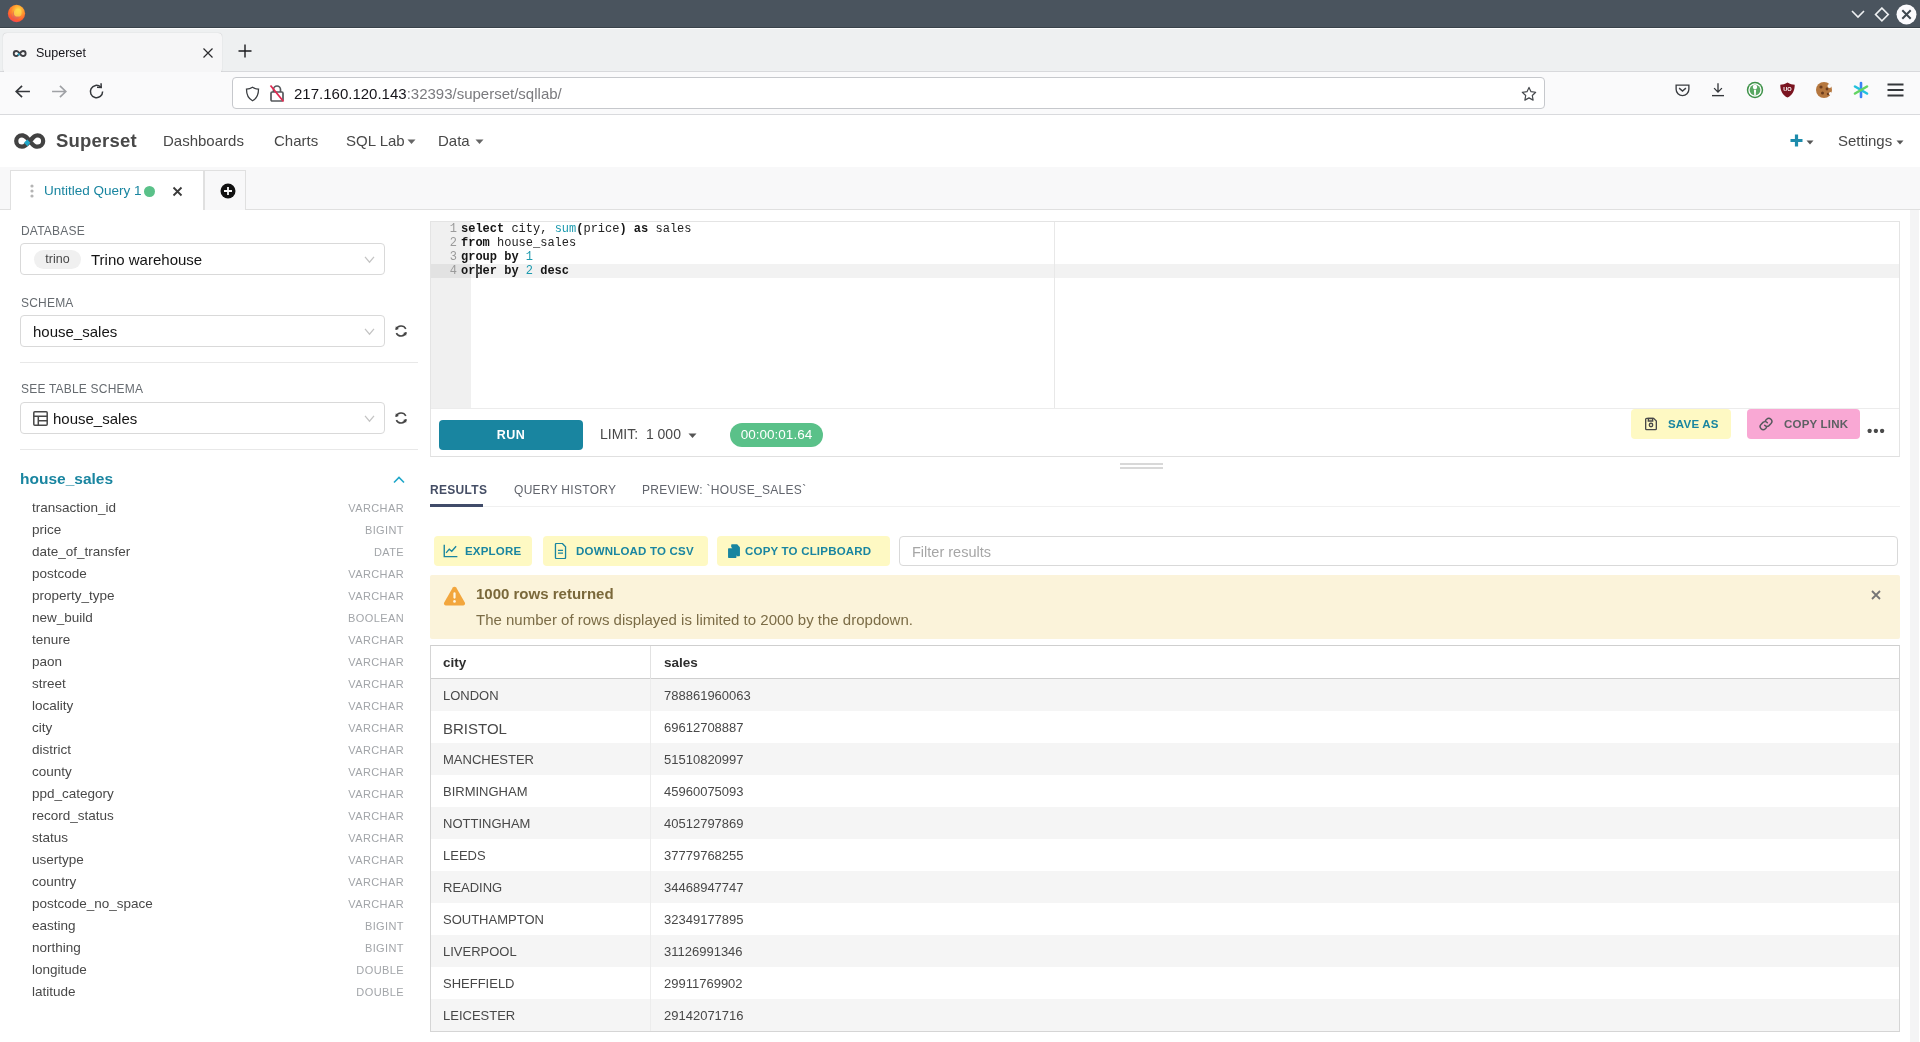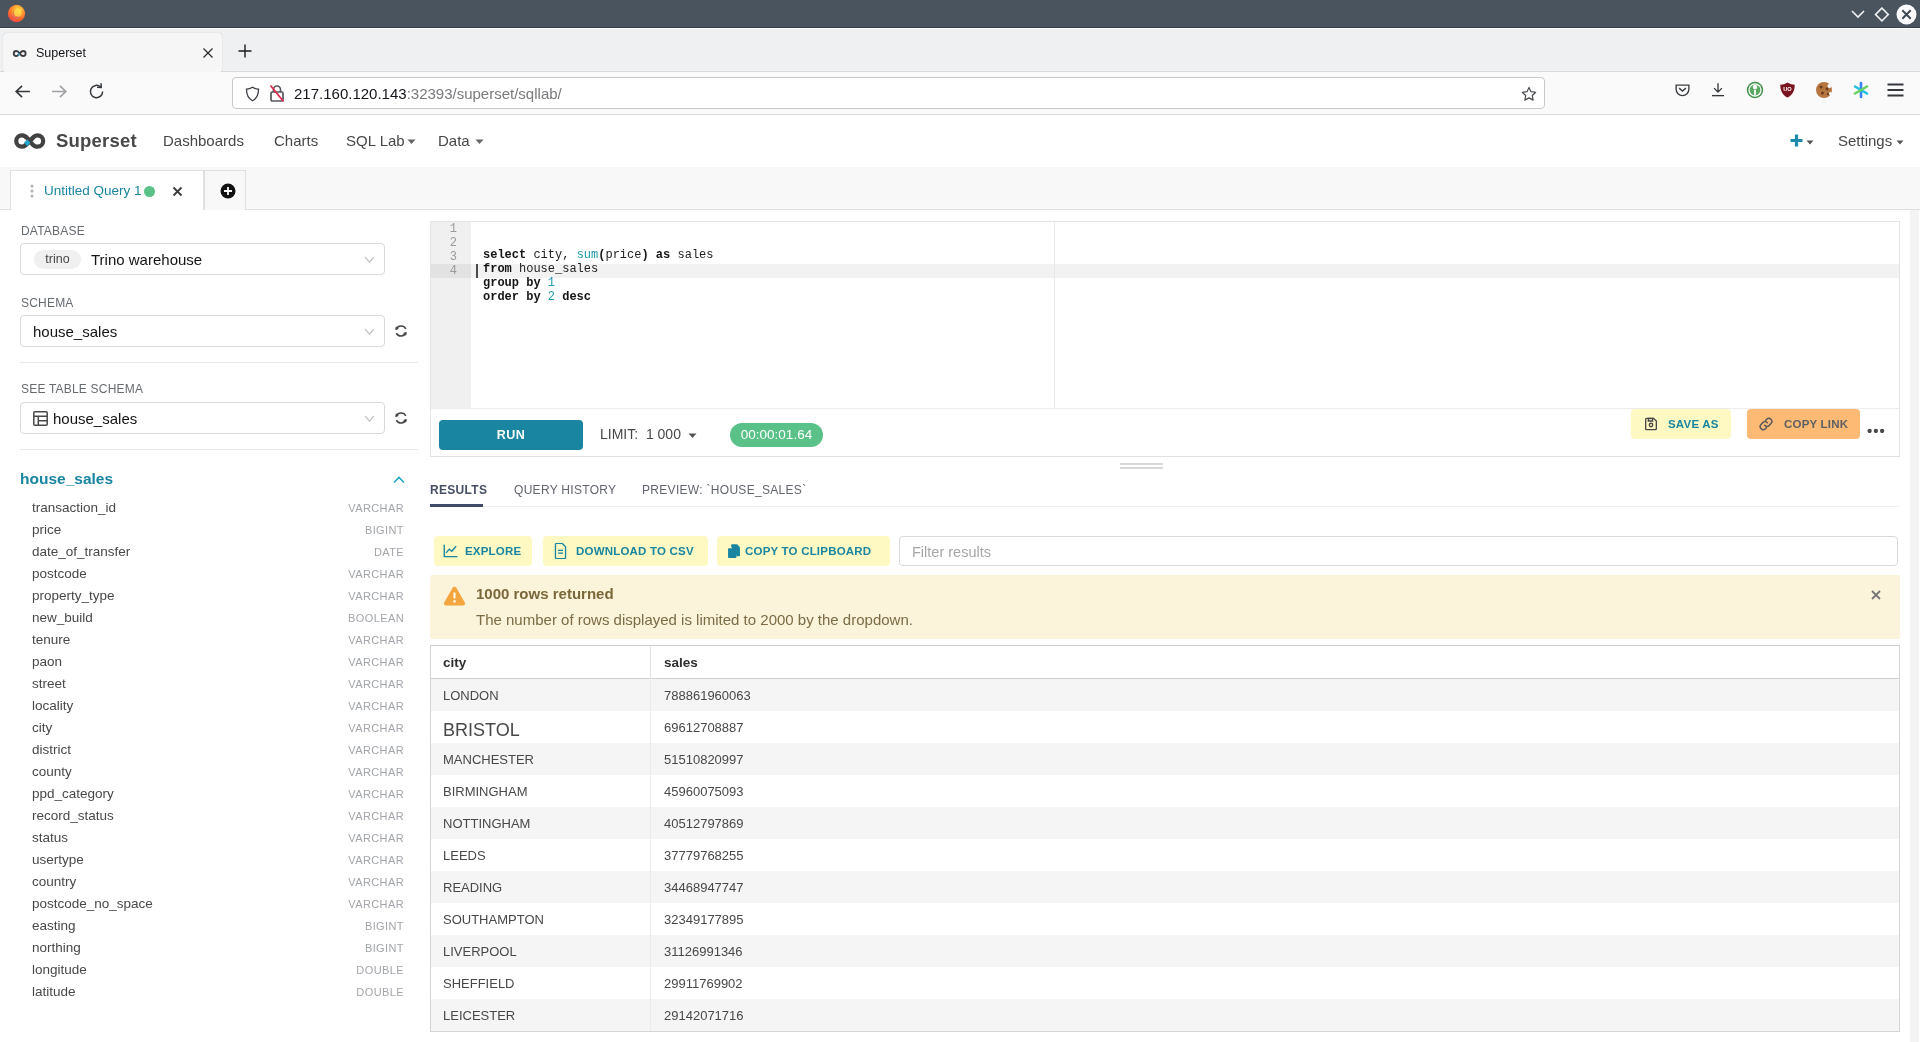--- a/index.html
+++ b/index.html
@@ -36,30 +36,30 @@
   .selbox .stext { left:12px; top:7px; font-size:15px; color:#141414; }
   .divider { left:20px; width:398px; height:1px; background:#e8e8e8; }
   .colrow { left:0; width:430px; height:22px; }
   .colname { position:absolute; left:32px; top:3px; font-size:13.5px; color:#484848; }
   .coltype { position:absolute; right:26px; top:5px; font-size:11px; color:#a2a5a9; letter-spacing:.4px; }
 
   
   .editorbox { left:430px; top:221px; width:1470px; height:236px; background:#fff; border:1px solid #e4e4e4; border-bottom:1px solid #e0e0e0; }
   .gutter { left:0; top:0; width:40px; height:186px; background:#f0f0f0; }
   .gutter div { position:absolute; right:14px; font-size:12px; color:#9a9a9a; font-family:"Liberation Mono",monospace; }
-  .codeline { left:52px; font-family:"Liberation Mono",monospace; font-size:12px; color:#222; white-space:pre;margin-top:26px; }
+  .codeline { left:30px; font-family:"Liberation Mono",monospace; font-size:12px; color:#222; white-space:pre; }
   .codeline b { font-weight:bold; color:#151515; }
   .codeline .tl { color:#1c9aae; }
   .activeline { left:40px; top:42px; width:1428px; height:14px; background:#f2f2f2; }
   .printmargin { left:623px; top:0; width:1px; height:186px; background:#e8e8e8; }
   .edtoolbar { left:0; top:186px; width:1468px; height:48px; border-top:1px solid #ececec; background:#fff; }
   .runbtn { left:8px; top:11px; width:144px; height:30px; background:#1985a0; border-radius:4px; color:#fff; font-size:12.5px; font-weight:bold; text-align:center; line-height:30px; letter-spacing:.4px; }
   .timer { left:299px; top:14px; width:93px; height:24px; background:#5ac189; border-radius:12px; color:#fff; font-size:13.5px; text-align:center; line-height:24px; }
   .btn-light { height:30px; background:#fef9c3; border-radius:4px; color:#1985a0; font-size:11.5px; font-weight:bold; letter-spacing:.2px; }
-  .btn-gray { height:30px; background:#fdba74; border-radius:4px; color:#5d6063; font-size:11.5px; font-weight:bold; letter-spacing:.2px;text-align:center; }
+  .btn-gray { height:30px; background:#f9a8d4; border-radius:4px; color:#5d6063; font-size:11.5px; font-weight:bold; letter-spacing:.2px;text-align:center; }
 
   
   .rtab { top:483px; font-size:12px; color:#61646c; letter-spacing:.3px; }
   .explore-row { top:536px; height:30px; }
   .filterbox { left:899px; top:536px; width:999px; height:30px; border:1px solid #d9d9d9; border-radius:4px; background:#fff; }
   .alert { left:430px; top:575px; width:1470px; height:64px; background:#fbf3da; border-radius:2px; }
   .restable { left:430px; top:645px; width:1470px; border:1px solid #d5d5d5; border-top:1px solid #cfcfcf; background:#fff; }
   .scrolltrack { left:1910px; top:210px; width:9px; height:832px; background:#f4f4f5; }
 </style>
 </head>
@@ -452,21 +452,21 @@
       <span style="position:absolute;left:12px;top:9px;font-size:13.5px;font-weight:bold;color:#2e2e2e;">city</span>
       <span style="position:absolute;left:233px;top:9px;font-size:13.5px;font-weight:bold;color:#2e2e2e;">sales</span>
       <span style="position:absolute;left:219px;top:0;width:1px;height:33px;background:#e2e2e2;"></span>
     </div>
     <div style="position:relative;height:32px;background:#f5f5f5;">
       <span style="position:absolute;left:12px;top:9px;font-size:13px;color:#484848;">LONDON</span>
       <span style="position:absolute;left:233px;top:9px;font-size:13px;color:#484848;">788861960063</span>
       <span style="position:absolute;left:219px;top:0;width:1px;height:32px;background:#ececec;"></span>
     </div>
     <div style="position:relative;height:32px;background:#fff;">
-      <span style="position:absolute;left:12px;top:9px;font-size:18px;color:#484848;">BRISTOL</span>
+      <span style="position:absolute;left:12px;top:9px;font-size:15px;color:#484848;">BRISTOL</span>
       <span style="position:absolute;left:233px;top:9px;font-size:13px;color:#484848;">69612708887</span>
       <span style="position:absolute;left:219px;top:0;width:1px;height:32px;background:#ececec;"></span>
     </div>
     <div style="position:relative;height:32px;background:#f5f5f5;">
       <span style="position:absolute;left:12px;top:9px;font-size:13px;color:#484848;">MANCHESTER</span>
       <span style="position:absolute;left:233px;top:9px;font-size:13px;color:#484848;">51510820997</span>
       <span style="position:absolute;left:219px;top:0;width:1px;height:32px;background:#ececec;"></span>
     </div>
     <div style="position:relative;height:32px;background:#fff;">
       <span style="position:absolute;left:12px;top:9px;font-size:13px;color:#484848;">BIRMINGHAM</span>

